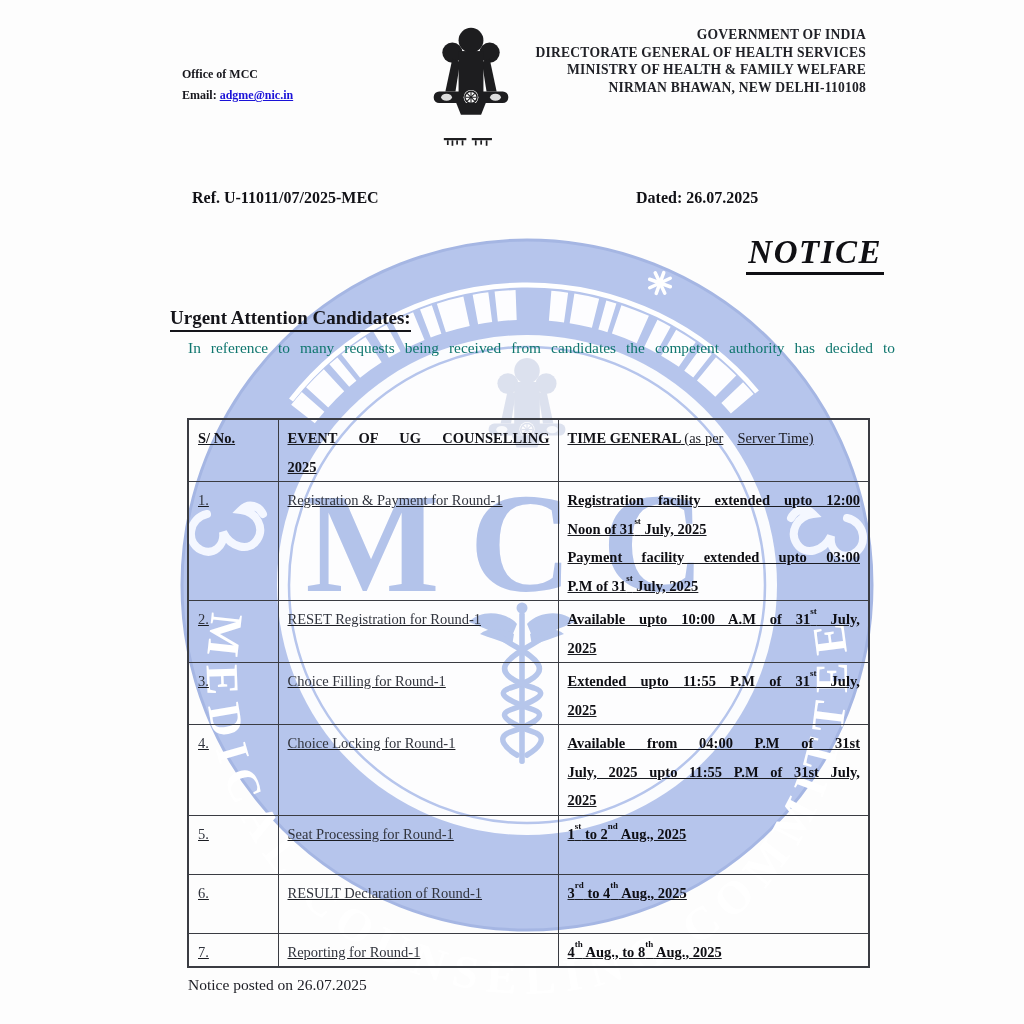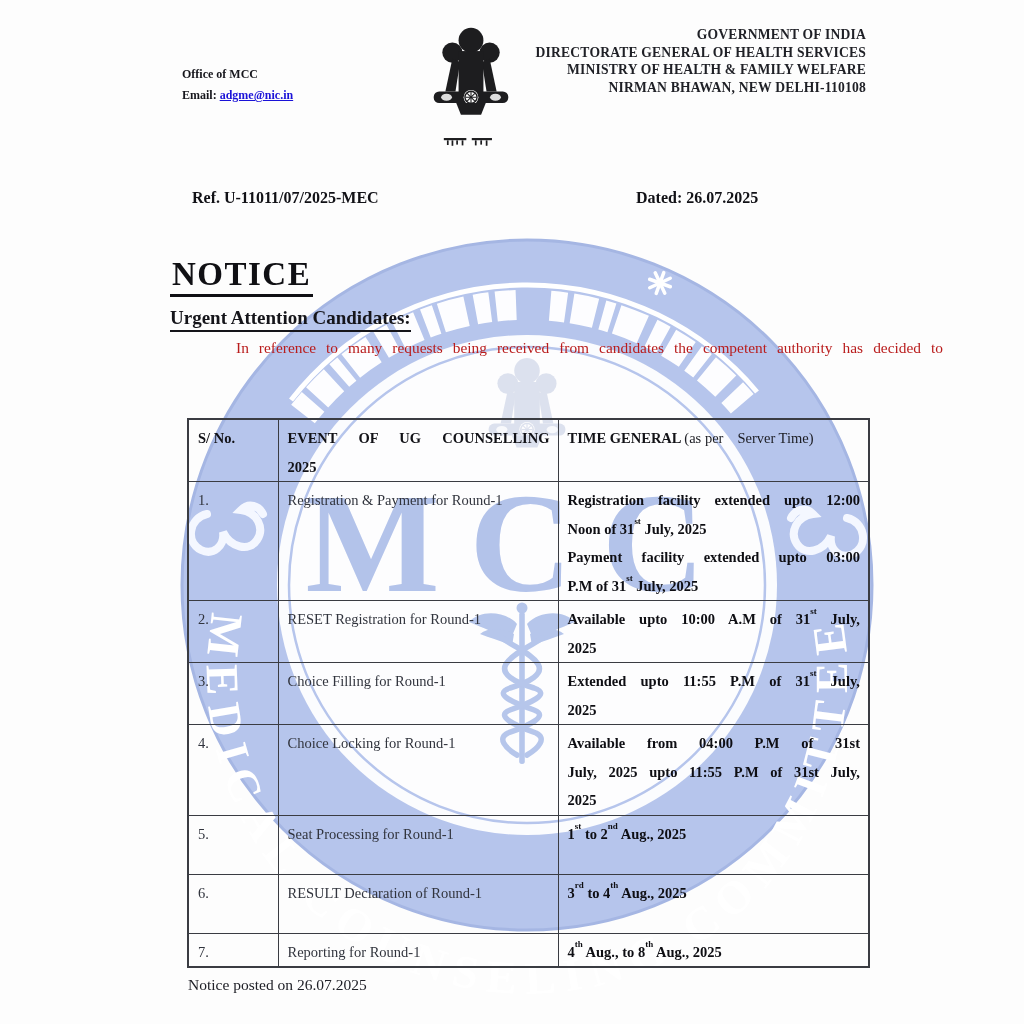--- a/index.html
+++ b/index.html
@@ -13,35 +13,35 @@
 
   .emblem{position:absolute;left:432px;top:20px;color:#1d1d1f;}
 
   .gov{position:absolute;left:518px;top:26px;width:348px;text-align:right;
        font-size:13.6px;font-weight:bold;line-height:17.5px;letter-spacing:.2px;color:#1f2026;}
 
   .refrow{position:absolute;left:0;top:189px;width:1024px;font-size:16px;font-weight:bold;color:#111116;}
   .refrow .ref{position:absolute;left:192px;}
   .refrow .dated{position:absolute;left:636px;}
 
-  .titlewrap{position:absolute;left:170px;top:256px;width:714px;text-align:left;}
+  .titlewrap{position:absolute;left:170px;top:234px;width:714px;text-align:right;font-style:italic;}
   .title{display:inline-block;font-size:33px;font-weight:bold;letter-spacing:1.5px;
          border-bottom:3.5px solid #101014;padding:0 2px 1px 2px;color:#101014;}
 
   .urgent{position:absolute;left:170px;top:307px;display:inline-block;font-size:19px;font-weight:bold;
           border-bottom:2.5px solid #15151a;padding-bottom:1px;color:#15151a;}
 
-  .bodytext{position:absolute;left:188px;top:333px;width:707px;font-size:15.4px;color:#b91c1c;margin-left:48px;}
+  .bodytext{position:absolute;left:188px;top:333px;width:707px;font-size:15.4px;color:#0f766e;}
   .bodytext .jline{line-height:30px;}
 
   .jline{white-space:nowrap;}
   .jline.j{text-align:justify;text-align-last:justify;}
 
   table.sched{position:absolute;left:187px;top:418px;width:681px;border-collapse:collapse;
-              table-layout:fixed;border:2px solid #3a3c42;}
+              table-layout:fixed;border:2px solid #3a3c42;text-decoration:underline;}
   table.sched col.c1{width:90px;} table.sched col.c2{width:280px;} table.sched col.c3{width:311px;}
   table.sched th,table.sched td{border:1.5px solid #3a3c42;vertical-align:top;padding:4px 8px 0 9px;
               font-size:14.5px;line-height:28.5px;overflow:hidden;}
   table.sched thead tr{height:60px;}
   th{font-weight:bold;text-align:left;color:#121217;}
   td.sno,td.event{font-weight:normal;color:#31343d;}
   td.time{font-weight:bold;color:#0e0e13;}
   .thpart{font-weight:normal;color:#1b1c22;}
   .thgap{display:inline-block;width:14px;}
   sup{font-size:62%;position:relative;top:-0.45em;line-height:0;font-weight:inherit;}

